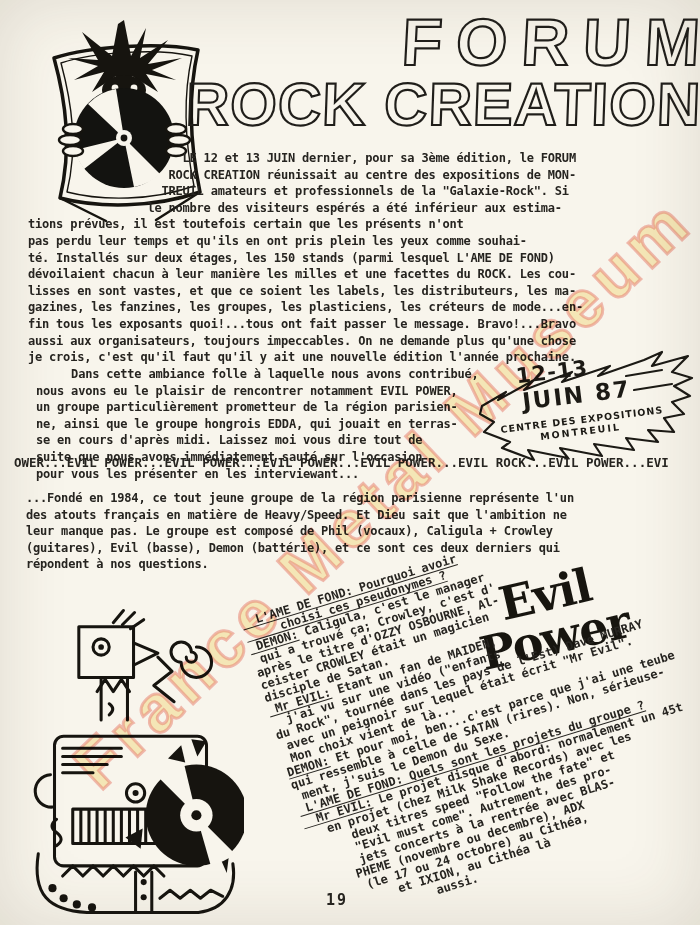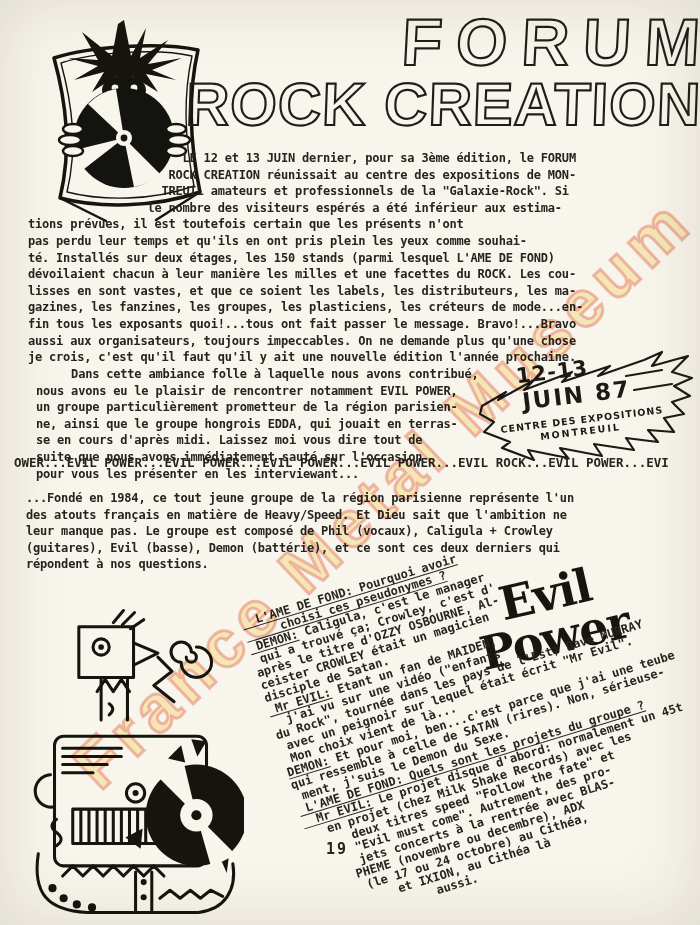--- a/index.html
+++ b/index.html
@@ -27,21 +27,21 @@
               color:#1c1a15;transform:rotate(-7deg);white-space:nowrap;}
   .stamp-dates{left:40px;top:16px;font-size:21px;letter-spacing:1px;}
   .stamp-month{left:46px;top:38px;font-size:23px;letter-spacing:2px;}
   .stamp-venue1{left:24px;top:70px;font-size:9.5px;letter-spacing:1px;}
   .stamp-venue2{left:64px;top:82px;font-size:9.5px;letter-spacing:2px;}
   .watermark{left:58px;top:748px;transform:rotate(-43.5deg);transform-origin:0 0;
              font-family:"Liberation Sans",sans-serif;font-weight:700;font-size:66px;
              letter-spacing:7px;white-space:nowrap;color:rgba(247,228,150,.55);
              -webkit-text-stroke:3px rgba(238,128,116,.5);mix-blend-mode:multiply;
              pointer-events:none;}
-  .pagenum{left:326px;top:840px;font-size:15px;font-weight:bold;letter-spacing:2px;}
+  .pagenum{left:326px;top:891px;font-size:15px;font-weight:bold;letter-spacing:2px;}
   svg{display:block;}
 </style>
 </head>
 <body>
 
 <div class="page">
 
   <div class="abs" style="left:36px;top:16px;">
     <svg width="182" height="208" viewBox="0 0 182 208">
       <g stroke="#16140f" fill="none" stroke-linejoin="round" stroke-linecap="round">

